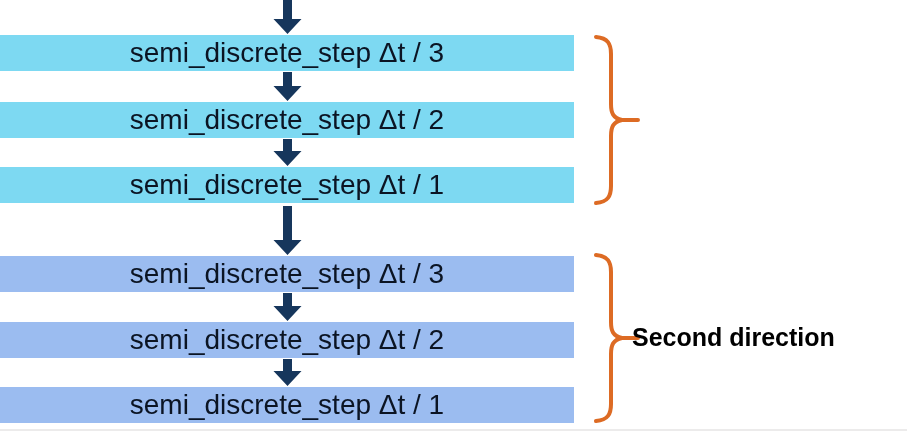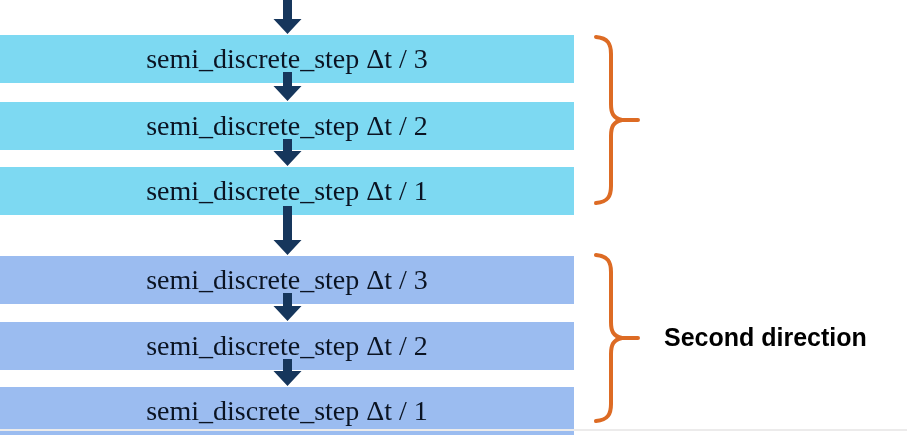--- a/index.html
+++ b/index.html
@@ -6,38 +6,38 @@
     --background:#fff; --group1-bar:#7DD9F2; --group2-bar:#9BBCF0;
     --arrow:#16365C; --brace:#DD6B24; --bar-text:#0B1423; --label-text:#000;
   }
   html,body{margin:0;padding:0;}
   body{font-family:"Liberation Sans", sans-serif;background:#fff;}
   .canvas{
     position:relative;width:907px;height:435px;background:var(--background);
     overflow:hidden;
   }
   .bar{
-    position:absolute;left:0;width:574px;height:48px;
-    display:flex;align-items:center;justify-content:center;font-family:Liberation Serif, serif;
+    position:absolute;left:0;width:574px;height:36px;
+    display:flex;align-items:center;justify-content:center;
   }
   .bar.g1{background:var(--group1-bar);}
   .bar.g2{background:var(--group2-bar);}
   .bar span{
     font-size:28px;color:var(--bar-text);letter-spacing:0px;
     white-space:nowrap;line-height:36px;
   }
   .overlay{position:absolute;left:0;top:0;pointer-events:none;}
   .arrow{fill:var(--arrow);stroke:none;}
   .brace{fill:none;stroke:var(--brace);stroke-width:4;stroke-linecap:round;stroke-linejoin:round;}
   .dir-label{
     position:absolute;font-size:25px;font-weight:bold;color:var(--label-text);
     white-space:nowrap;
   }
   .dir-label.first{left:656px;top:105px;}
-  .dir-label.second{left:664px;top:323px;}
+  .dir-label.second{left:632px;top:323px;}
   .bottom-edge{
     position:absolute;left:0;top:429px;width:907px;height:2px;background:#ECEBEB;
   }
 </style>
 </head>
 <body>
 
 <div class="canvas">
 
   <div class="bar g1" style="top:35px">

